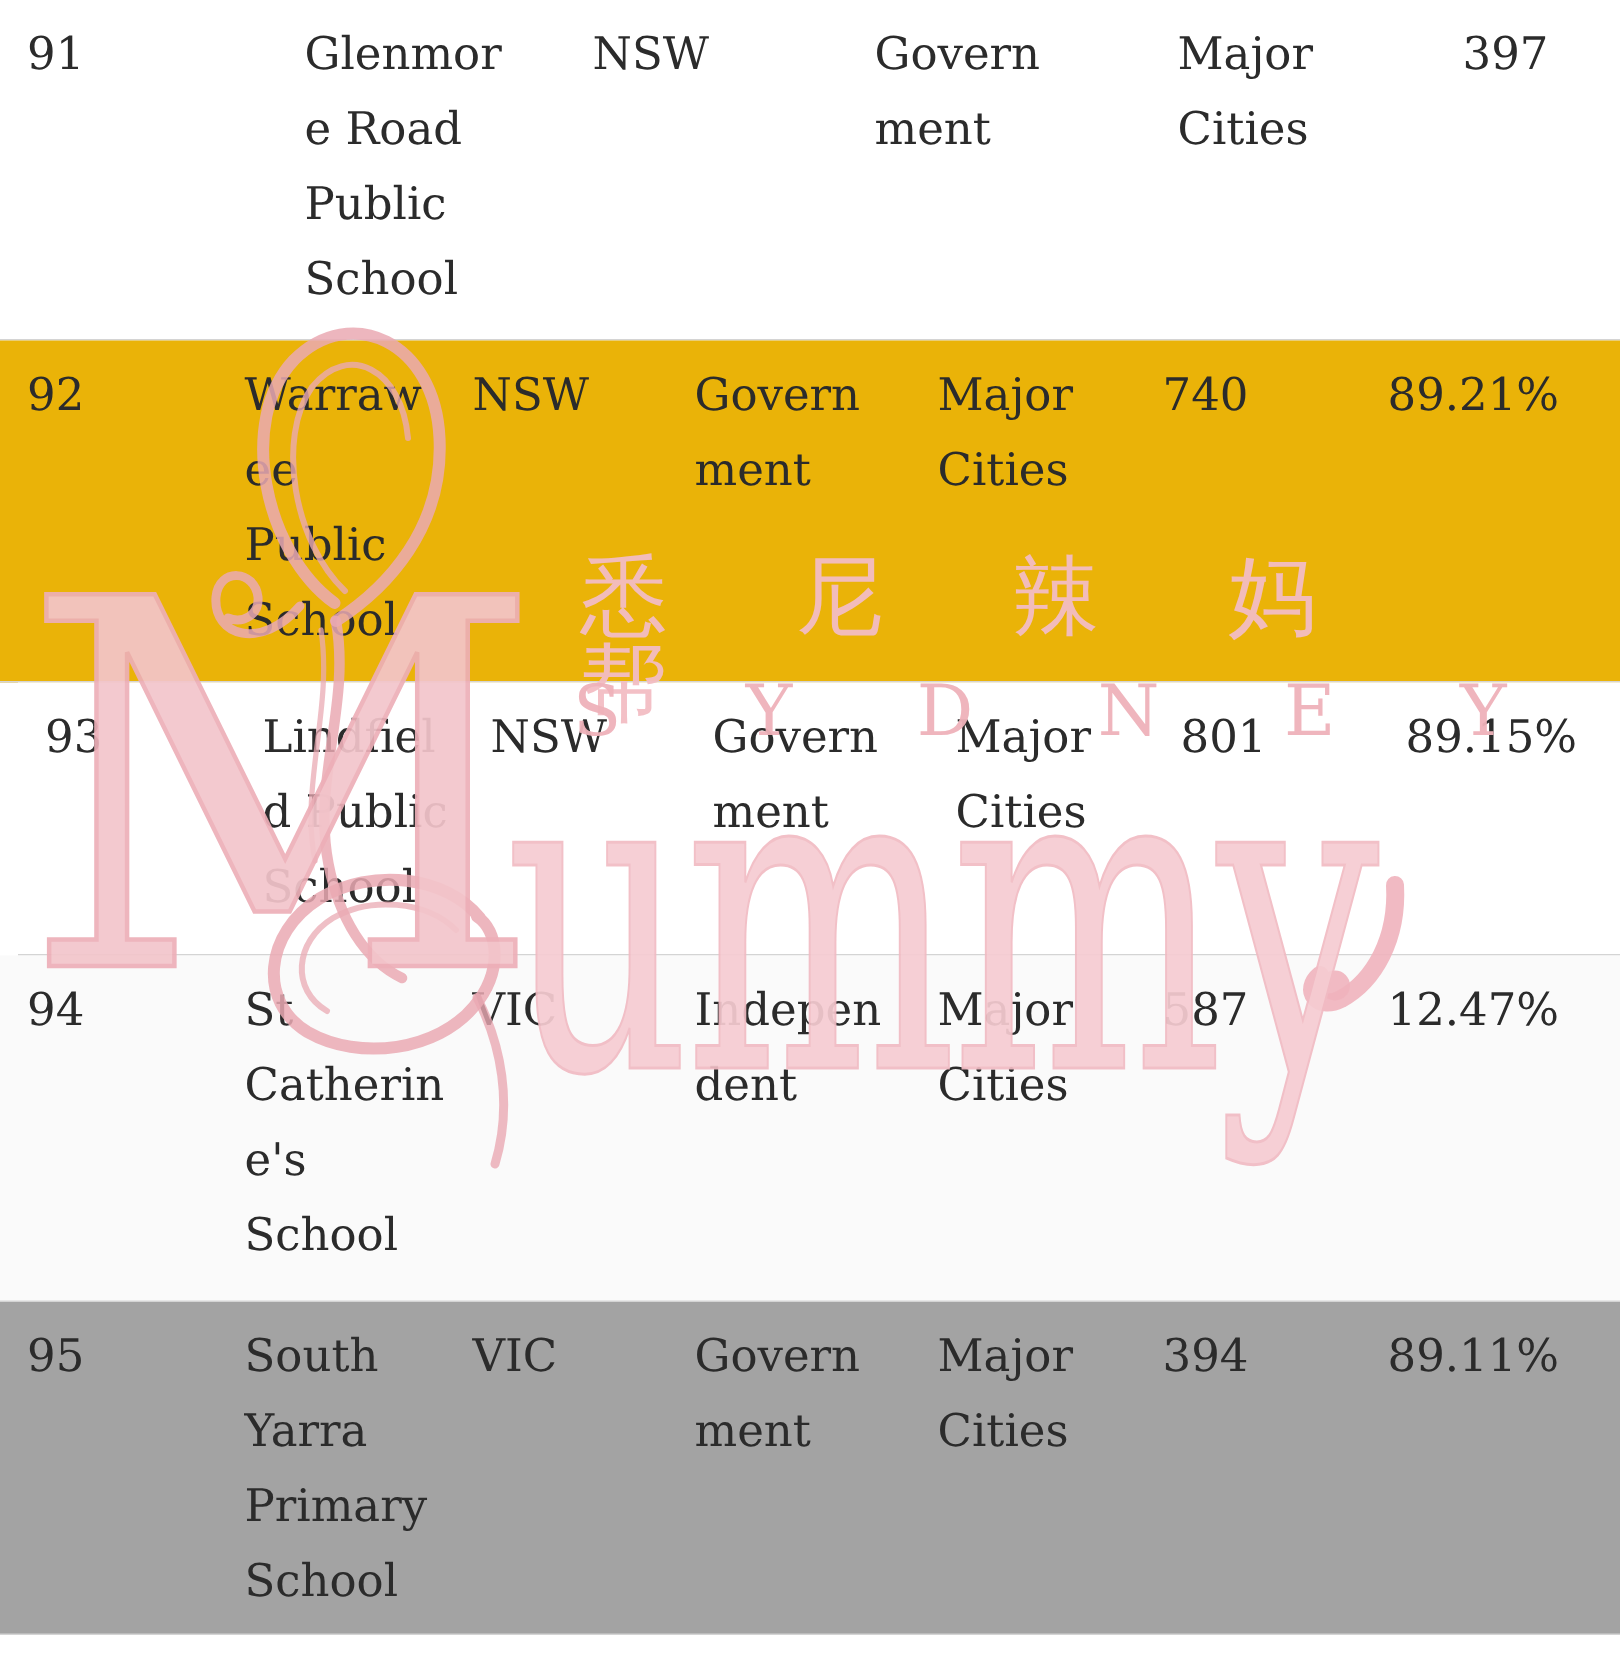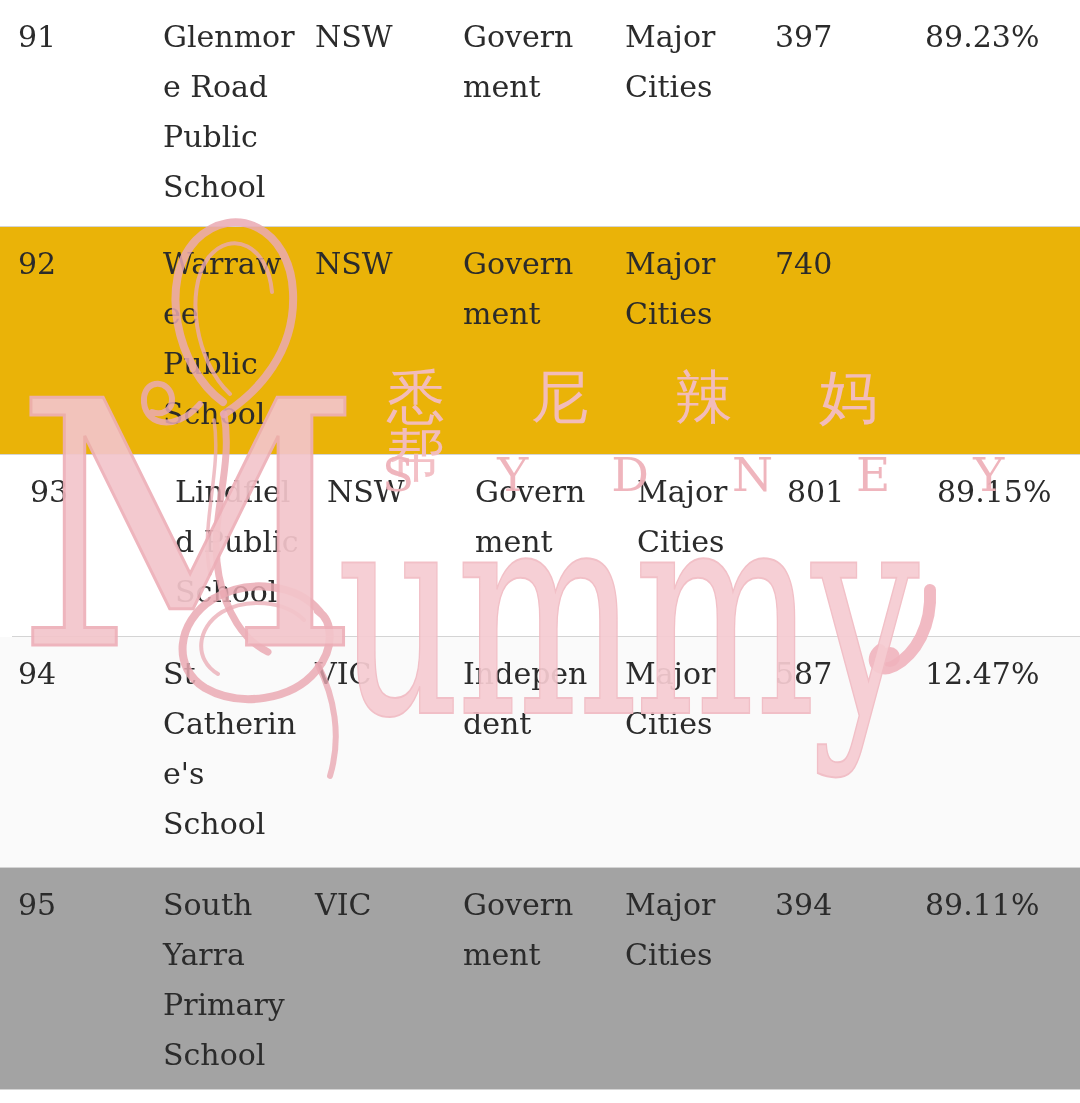--- a/index.html
+++ b/index.html
@@ -11,21 +11,21 @@
     background:#ffffff;
   }
   
   .tbl{position:relative;z-index:0;}
   .row{
     display:grid;
     grid-template-columns:148px 152px 148px 162px 150px 150px 170px;
     box-sizing:border-box;
     border-bottom:1px solid #d4d4d4;
   }
-  .row.r0{height:227px;background:#ffffff;}
+  .row.r0{height:227px;background:#ffffff;gap:40px;}
   .row.r1{height:228px;background:#eab308;}
   .row.r2{height:182px;background:#ffffff;margin-left:12px;}
   .row.r3{height:231px;background:#fafafa;}
   .row.r4{height:222px;background:#a3a3a3;}
   .cell{
     box-sizing:border-box;
     padding:12px 6px 0 15px;
     font-size:30px;line-height:50px;
     color:#2b2b2b;
     white-space:pre-line;
@@ -96,20 +96,21 @@
       <div class="cell"><span>Warraw
 ee
 Public
 School</span></div>
       <div class="cell"><span>NSW</span></div>
       <div class="cell"><span>Govern
 ment</span></div>
       <div class="cell"><span>Major
 Cities</span></div>
       <div class="cell"><span>740</span></div>
+      <div class="cell"><span>89.21%</span></div>
     </div>
 
     <div class="row r2">
       <div class="cell rank"><span>93</span></div>
       <div class="cell"><span>Lindfiel
 d Public
 School</span></div>
       <div class="cell"><span>NSW</span></div>
       <div class="cell"><span>Govern
 ment</span></div>

